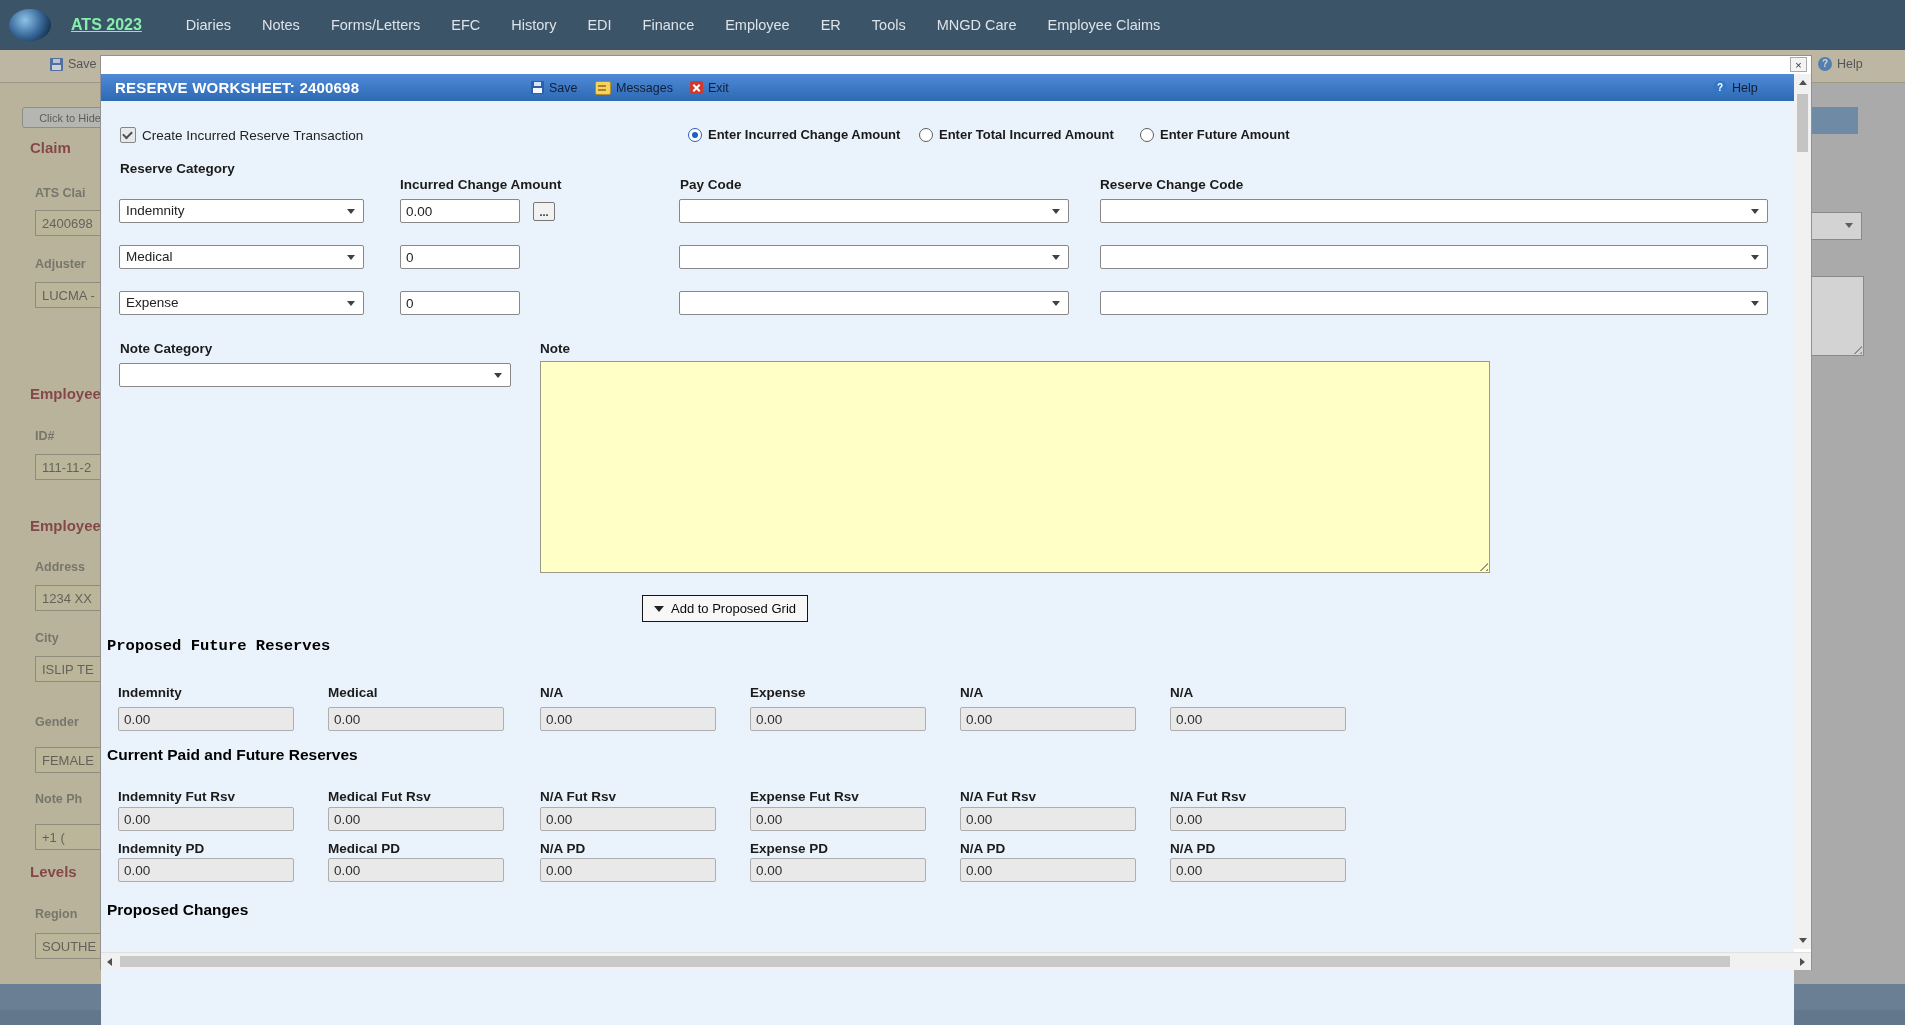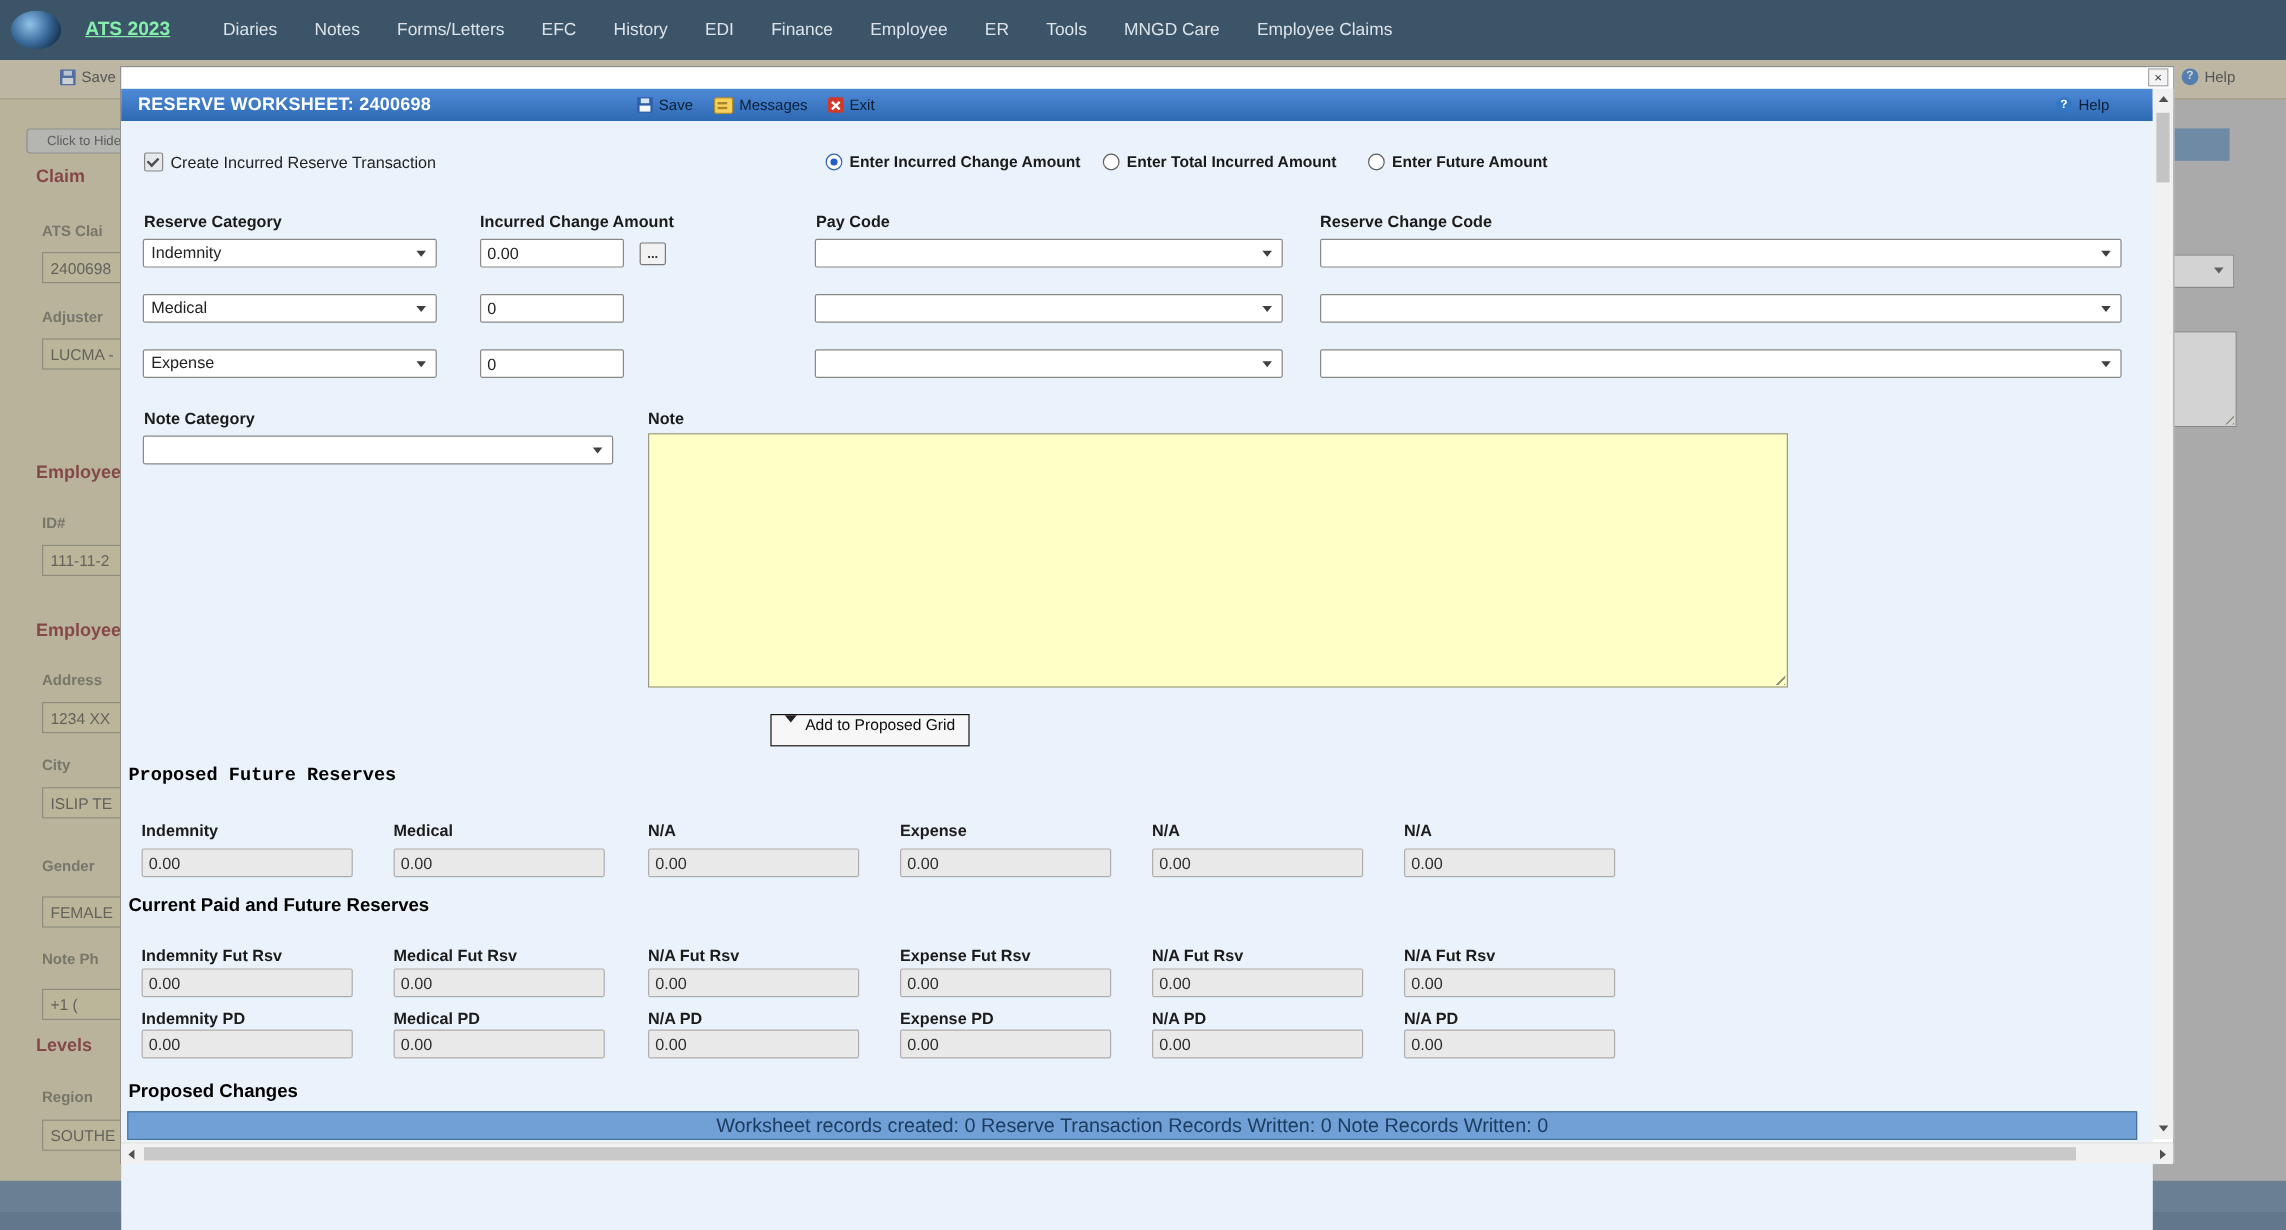--- a/index.html
+++ b/index.html
@@ -60,21 +60,21 @@
   .fld-lbl { position:absolute; font-size:13.5px; font-weight:600; color:#1b1b1b; white-space:nowrap; }
   .sec-hdr { position:absolute; font-size:15.5px; font-weight:bold; color:#000; white-space:nowrap; }
 
   .combo { position:absolute; height:24px; box-sizing:border-box; background:#fff; border:1px solid #888; border-radius:2px; font-size:13.5px; color:#222; padding:3px 20px 0 6px; cursor:pointer; }
   .combo::after { content:""; position:absolute; right:8px; top:9px; width:0; height:0;
       border-left:4px solid transparent; border-right:4px solid transparent; border-top:5px solid #404040; }
   .textbox { position:absolute; height:24px; box-sizing:border-box; border:1px solid #888; border-radius:2px; background:#fff; font:13.5px "Liberation Sans",sans-serif; color:#222; padding:0 5px; outline:none; }
   .gray { background:#e9e9e9; border-color:#aeaeae; color:#2e2e2e; }
   .dots { position:absolute; width:22px; height:19px; font:bold 11px/8px "Liberation Sans",sans-serif; color:#333; background:#f2f2f2; border:1px solid #777; border-radius:2px; padding:0; cursor:pointer; }
   .note-area { position:absolute; box-sizing:border-box; background:#ffffc6; border:1px solid #9a9a86; font:13.5px "Liberation Sans",sans-serif; color:#333; resize:none; outline:none; padding:4px; }
-  .add-btn { position:absolute; width:166px; height:27px; background:#f7f7f7; border:1px solid #151515; display:flex; align-items:flex-start; justify-content:center; gap:7px; font:13px "Liberation Sans",sans-serif; color:#0a0a0a; padding:0; cursor:pointer; }
+  .add-btn { position:absolute; width:166px; height:27px; background:#f7f7f7; border:1px solid #151515; display:flex; align-items:center; justify-content:center; gap:7px; font:13px "Liberation Sans",sans-serif; color:#0a0a0a; padding:0; cursor:pointer; }
 
   
   .vscroll { position:absolute; top:18px; right:0; width:17px; height:875px; background:#f1f1f1; }
   .hscroll { position:absolute; left:0; top:896px; width:1710px; height:17px; background:#f1f1f1; border-top:1px solid #e0e0e0; box-sizing:border-box; }
   .sbtn { position:absolute; width:17px; height:17px; display:flex; align-items:center; justify-content:center; background:#f1f1f1; cursor:pointer; }
   .vthumb { position:absolute; left:3px; top:20px; width:11px; height:58px; background:#c4c4c4; cursor:pointer; }
   .hthumb { position:absolute; left:19px; top:3px; width:1610px; height:11px; background:#c9c9c9; cursor:pointer; }
   .tri-u { width:0; height:0; border-left:4px solid transparent; border-right:4px solid transparent; border-bottom:5px solid #505050; }
   .tri-d { width:0; height:0; border-left:4px solid transparent; border-right:4px solid transparent; border-top:5px solid #505050; }
   .tri-l { width:0; height:0; border-top:4px solid transparent; border-bottom:4px solid transparent; border-right:5px solid #505050; }
@@ -203,21 +203,21 @@
       </div>
       <div class="hrow" style="left:818px; top:26px;">
         <span class="radio"></span>
         <span class="rad-lbl">Enter Total Incurred Amount</span>
       </div>
       <div class="hrow" style="left:1039px; top:26px;">
         <span class="radio"></span>
         <span class="rad-lbl">Enter Future Amount</span>
       </div>
 
-      <span class="col-hdr" style="left:19px; top:76px;">Reserve Category</span>
+      <span class="col-hdr" style="left:19px; top:60px;">Reserve Category</span>
       <span class="col-hdr" style="left:299px; top:76px;">Incurred Change Amount</span>
       <span class="col-hdr" style="left:579px; top:76px;">Pay Code</span>
       <span class="col-hdr" style="left:999px; top:76px;">Reserve Change Code</span>
 
       <div class="combo" style="left:18px; top:98px; width:245px;">
         <span>Indemnity</span>
       </div>
       <input class="textbox" style="left: 299px; top: 98px; width: 120px;" value="0.00">
       <button class="dots" style="left:432px; top:101px;">...</button>
       <div class="combo" style="left:578px; top:98px; width:390px;"></div>
@@ -285,21 +285,20 @@
       <input class="textbox gray" style="left: 17px; top: 757px; width: 176px;" value="0.00">
       <input class="textbox gray" style="left: 227px; top: 757px; width: 176px;" value="0.00">
       <input class="textbox gray" style="left: 439px; top: 757px; width: 176px;" value="0.00">
       <input class="textbox gray" style="left: 649px; top: 757px; width: 176px;" value="0.00">
       <input class="textbox gray" style="left: 859px; top: 757px; width: 176px;" value="0.00">
       <input class="textbox gray" style="left: 1069px; top: 757px; width: 176px;" value="0.00">
 
       <span class="sec-hdr" style="left:6px; top:800px;">Proposed Changes</span>
     </div>
 
-    <div class="m-status">Worksheet records created: 0 Reserve Transaction Records Written: 0 Note Records Written: 0</div>
 
     <div class="vscroll">
       <div class="sbtn" style="top:0; left:0;">
           <span class="tri-u"></span>
         </div>
       <div class="vthumb"></div>
       <div class="sbtn" style="bottom:0; left:0;">
           <span class="tri-d"></span>
         </div>
     </div>

